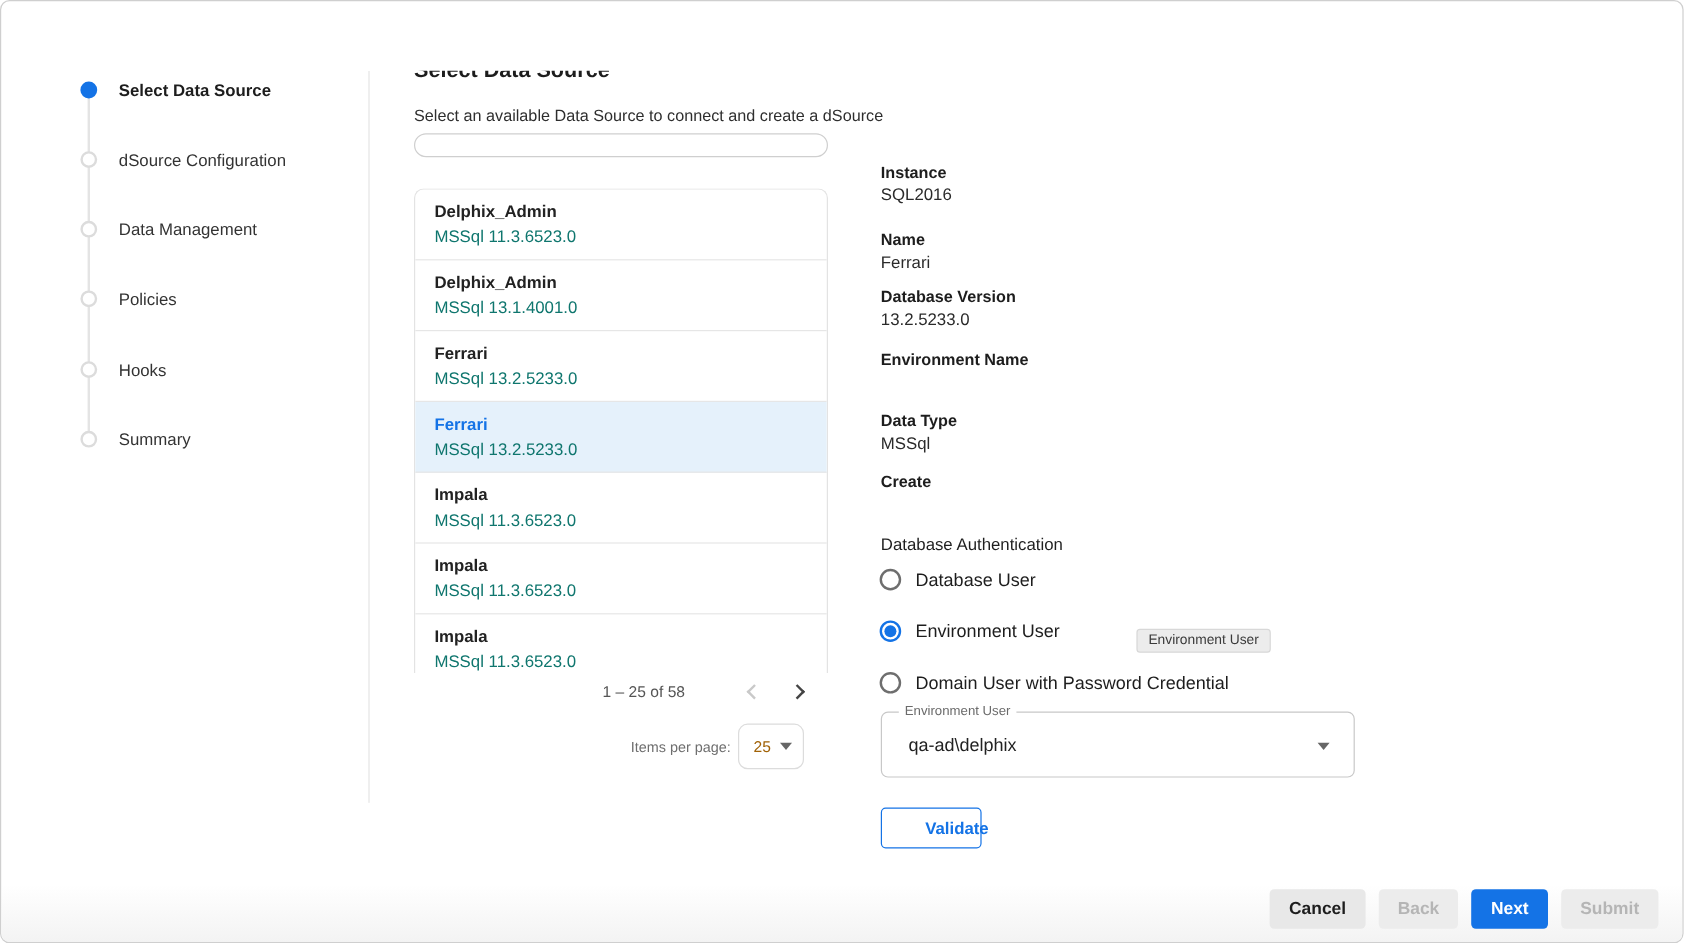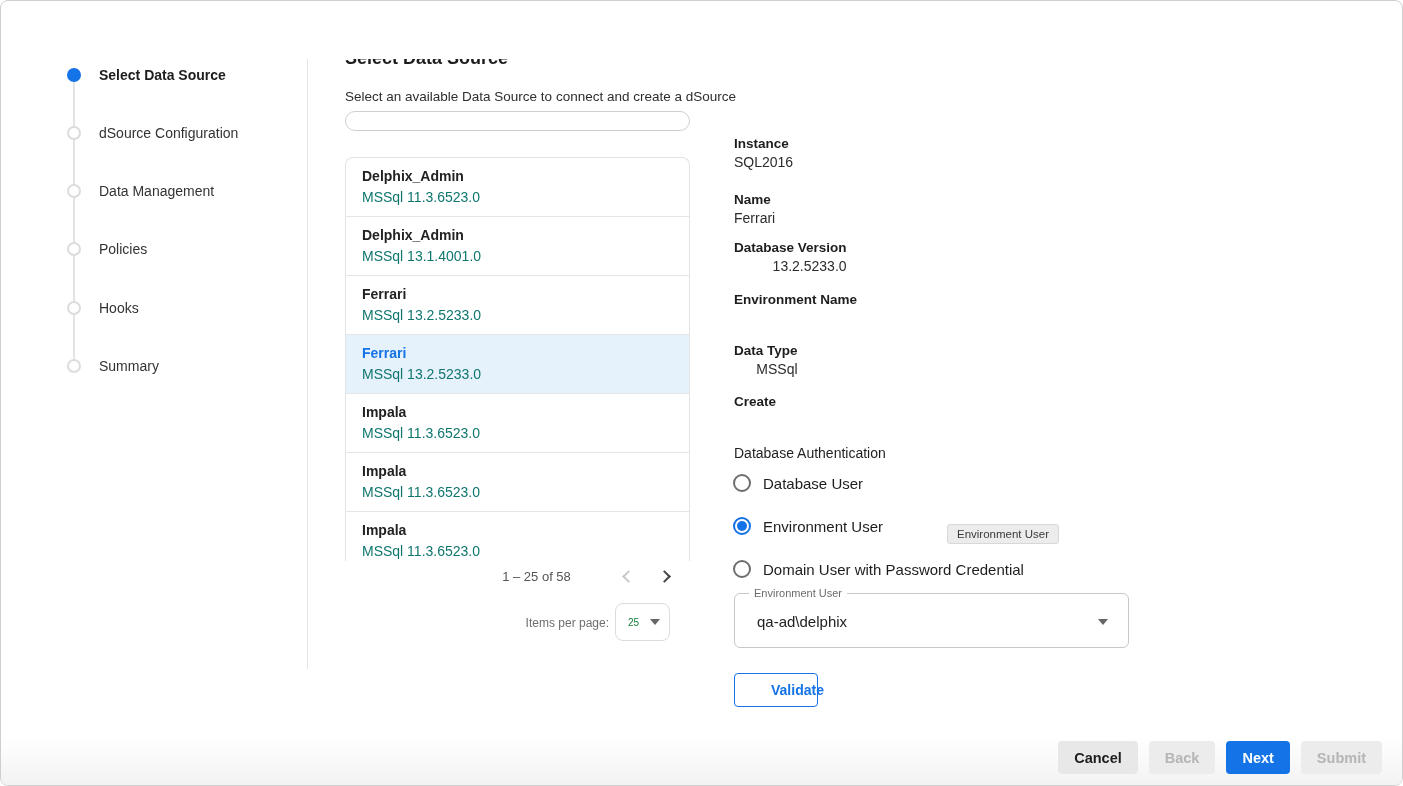--- a/index.html
+++ b/index.html
@@ -38,27 +38,27 @@
   .pag-range { position:absolute; left:468px; top:510px; width:135px; text-align:center; font-size:13px; color:#555; }
   .pag-btn { position:absolute; top:504px; width:26px; height:26px; display:flex; align-items:center; justify-content:center; cursor:pointer; }
   .pag-prev { left:614px; }
   .pag-next { left:650px; }
   .chev { width:9px; height:9px; border-right:2px solid #444; border-bottom:2px solid #444; }
   .chev.left  { transform:rotate(135deg); border-color:#c9c9c9; }
   .chev.right { transform:rotate(-45deg); }
 
   .ipp-label { position:absolute; left:460px; top:557px; width:148px; text-align:right; font-size:12px; color:#6e6e6e; }
   .ipp-select { position:absolute; left:614px; top:544px; width:55px; height:38px; border:1px solid #dcdcdc; border-radius:8px; background:#fff; display:flex; align-items:center; justify-content:space-between; padding:0 9px 0 12px; cursor:pointer; }
-  .ipp-value { font-size:10px; color:#15803d; }
+  .ipp-value { font-size:13px; color:#a16207; }
   .caret { width:0; height:0; border-left:5px solid transparent; border-right:5px solid transparent; border-top:6px solid #666; }
 
   
   .fld { position:absolute; left:733px; }
   .fld .lab { font-size:13.5px; font-weight:700; color:#1d1d1d; line-height:18px; }
-  .fld .val { font-size:14px; color:#2b2b2b; line-height:18px;text-align:right; }
+  .fld .val { font-size:14px; color:#2b2b2b; line-height:18px; }
 
   .auth-title { position:absolute; left:733px; top:386px; font-size:14px; color:#1f1f1f; }
   .radio-row { position:absolute; left:732px; height:20px; display:flex; align-items:center; cursor:pointer; }
   .radio { width:18px; height:18px; border:2px solid #6e6e6e; border-radius:50%; background:#fff; flex:none; position:relative; }
   .radio-row.selected .radio { border-color:#1473E6; }
   .radio-row.selected .radio::after { content:""; position:absolute; inset:2px; border-radius:50%; background:#1473E6; }
   .radio-lab { margin-left:12px; font-size:15px; color:#1d1d1d; }
 
   .tooltip { position:absolute; left:946px; top:465px; background:#ececec; border:1px solid #d8d8d8; border-radius:3px; padding:3px 9px; font-size:11.5px; color:#3a3a3a; }
 

